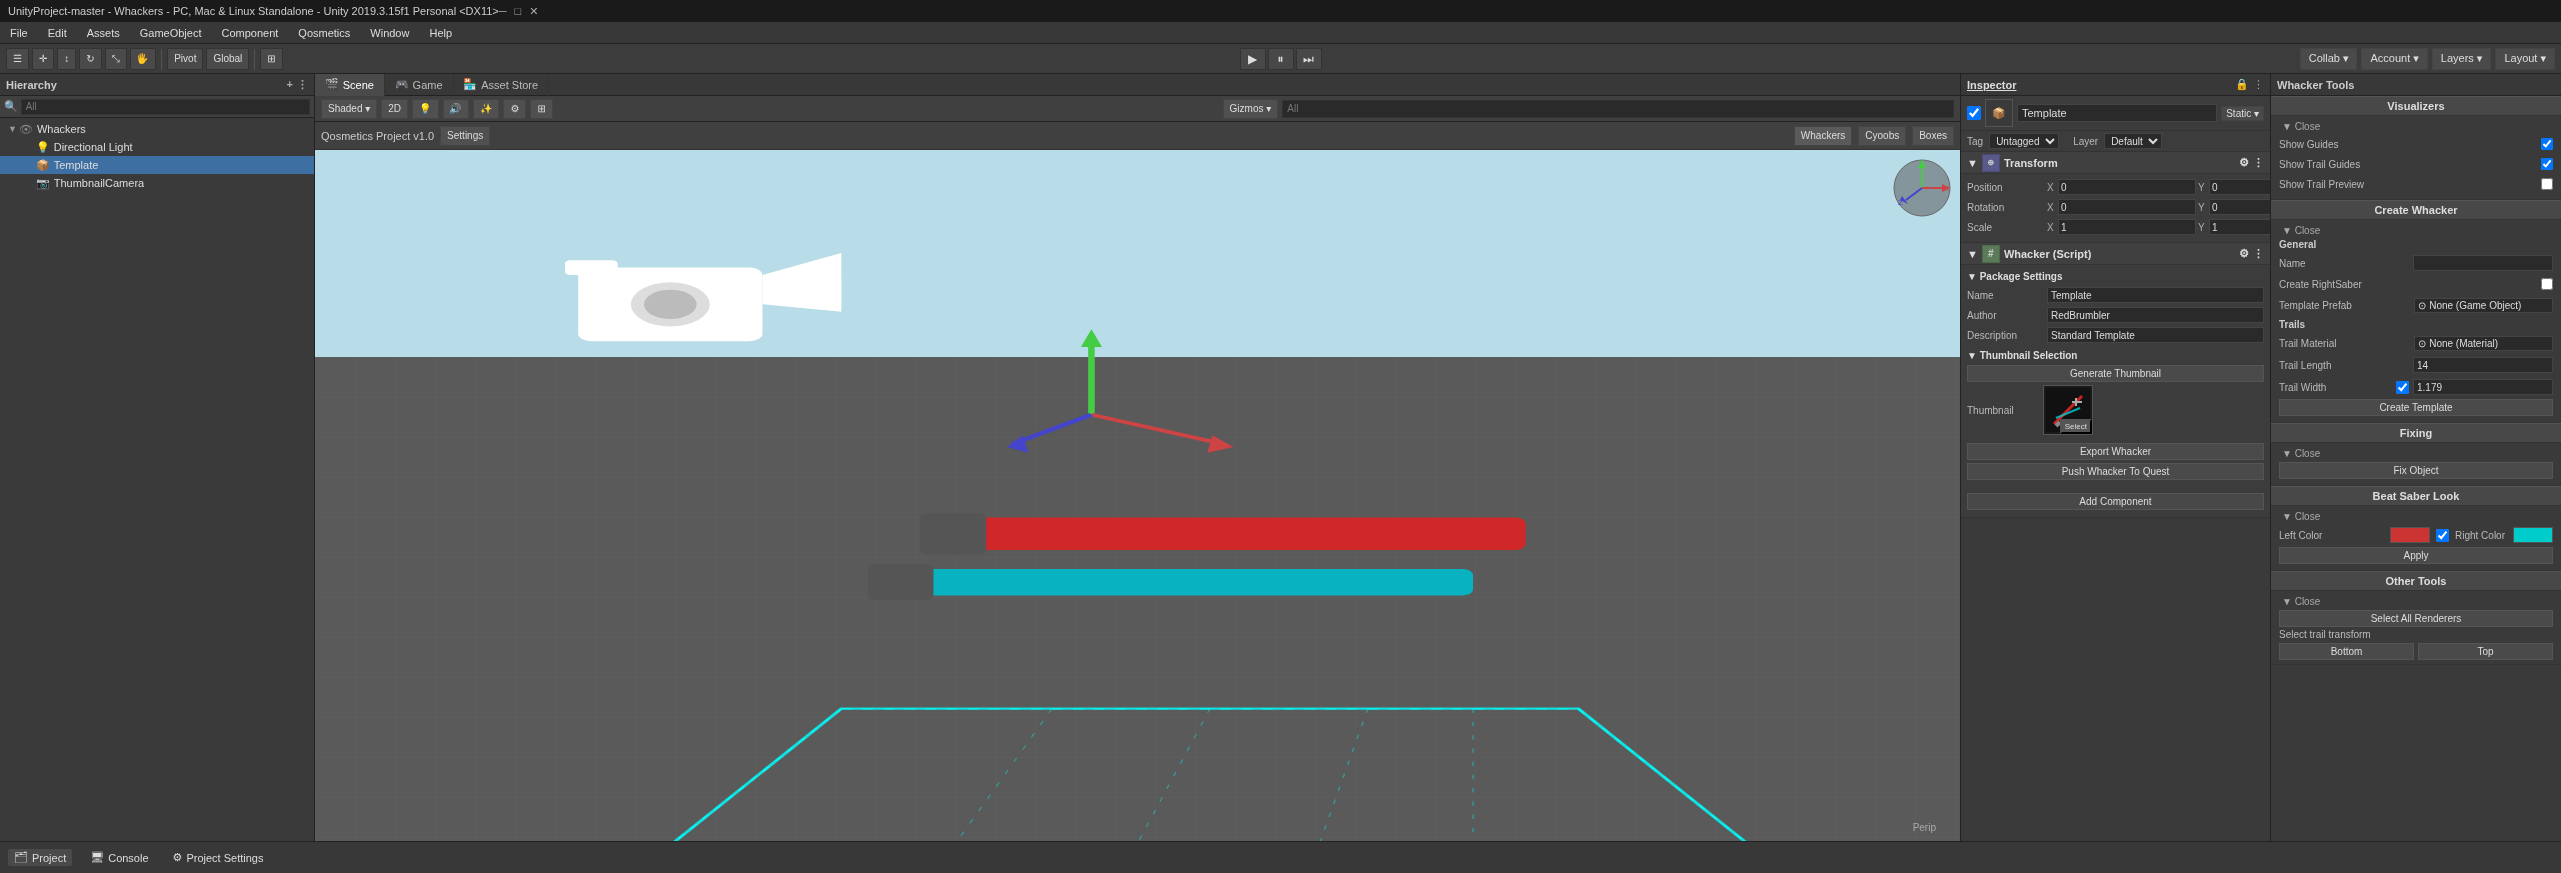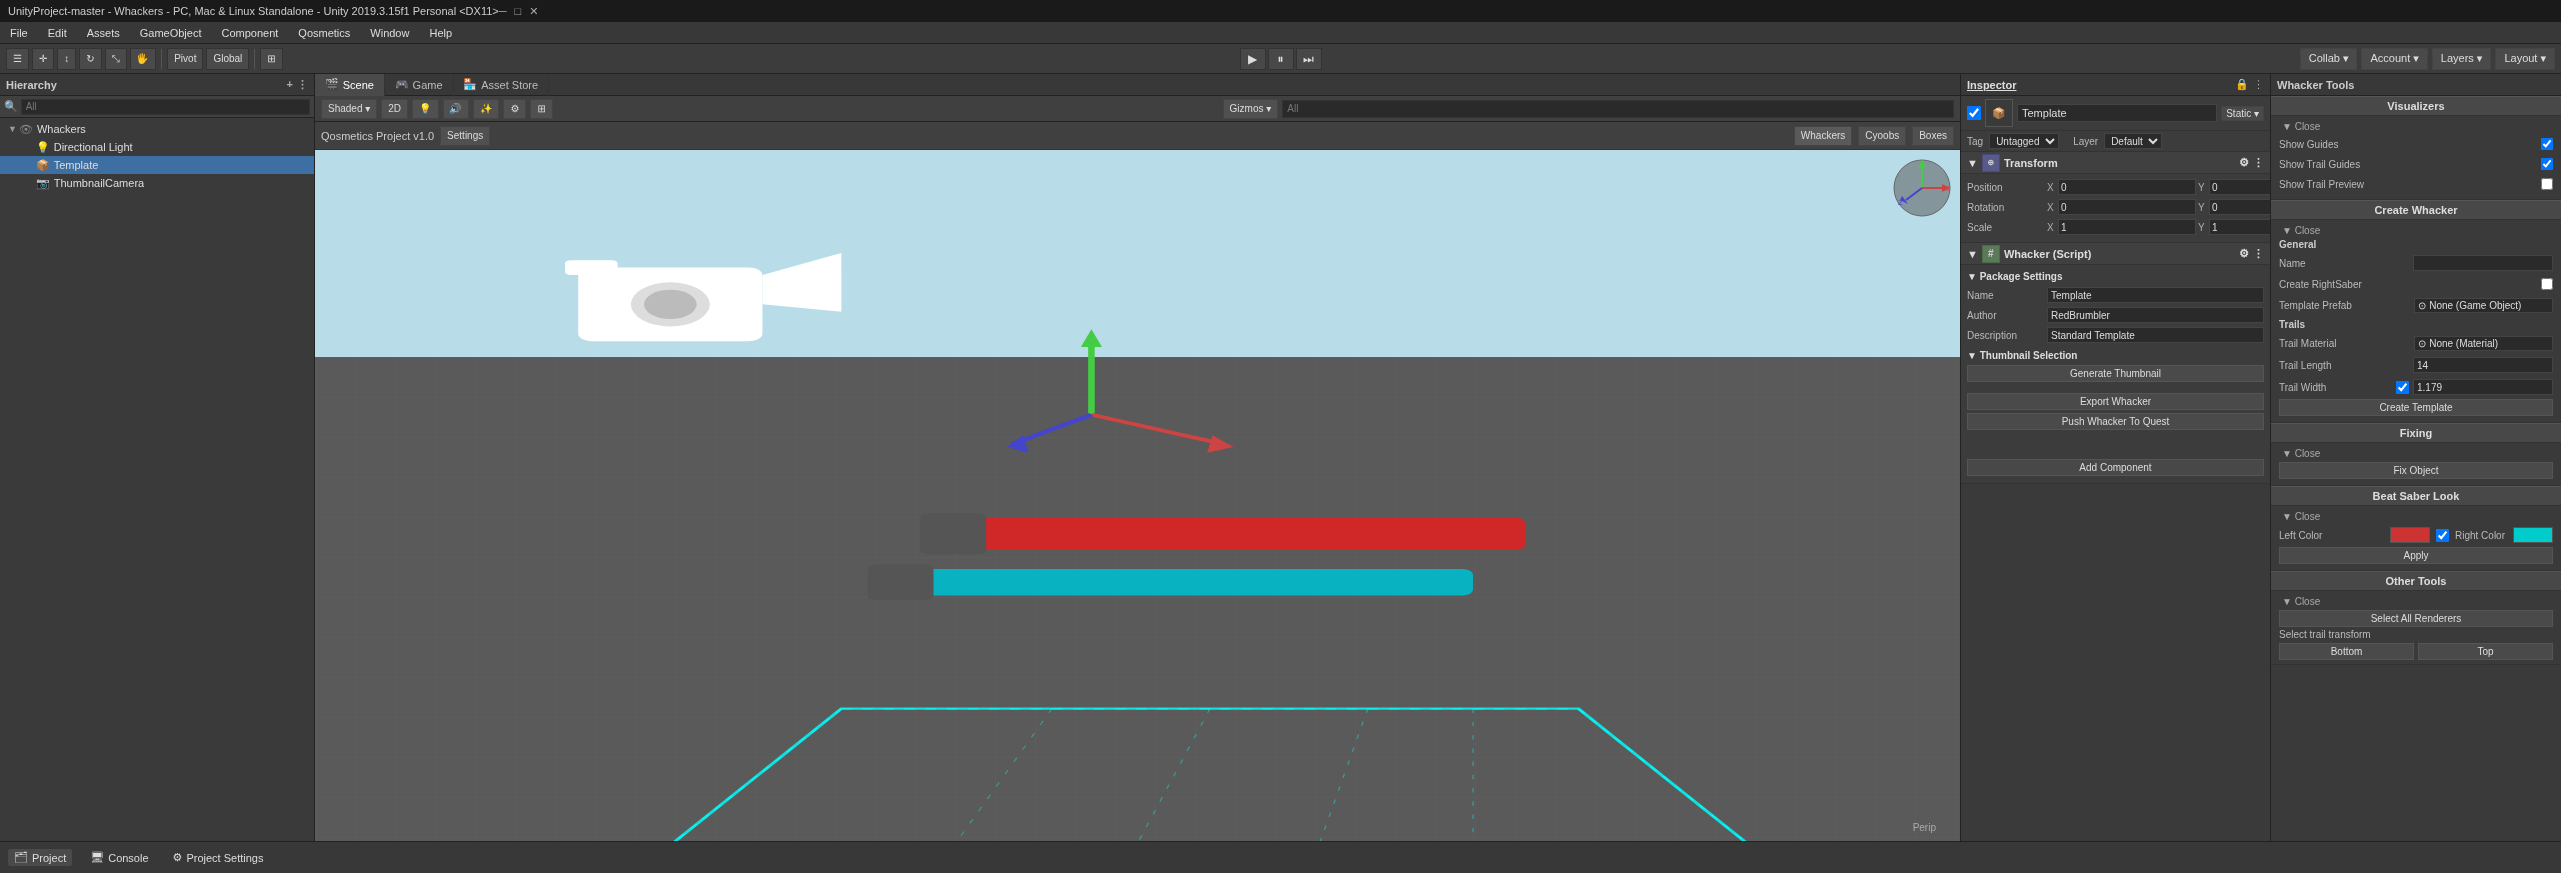--- a/index.html
+++ b/index.html
@@ -925,27 +925,43 @@
           <input class="field-val" type="text" value="RedBrumbler" style="">
         </div>
         <div class="field-row">
           <span class="field-label">Description</span>
           <input class="field-val" type="text" value="Standard Template" style="">
         </div>
 
         
         <div style="font-weight:bold;font-size:10px;color:#ddd;margin-bottom:4px;margin-top:6px;">▼ Thumbnail Selection</div>
         <button class="big-btn">Generate Thumbnail</button>
+        <div class="thumbnail-row">
+          <span style="font-size:10px;color:#bbb;width:70px;">Thumbnail</span>
+          <div class="thumbnail-box">
+
+            <svg width="44" height="44" viewBox="0 0 44 44">
+              <rect width="44" height="44" fill="#111"></rect>
+              <line x1="8" y1="36" x2="36" y2="8" stroke="#cc2222" stroke-width="3"></line>
+              <line x1="10" y1="38" x2="14" y2="34" stroke="#888" stroke-width="4"></line>
+              <line x1="26" y1="14" x2="36" y2="14" stroke="#aaa" stroke-width="2"></line>
+              <line x1="30" y1="10" x2="30" y2="18" stroke="#aaa" stroke-width="2"></line>
+
+              <line x1="34" y1="20" x2="10" y2="30" stroke="#00cccc" stroke-width="2" opacity="0.8"></line>
+            </svg>
+            <button class="thumbnail-select-btn">Select</button>
+          </div>
+        </div>
 
         
         <button class="big-btn" style="margin-top:8px;">Export Whacker</button>
         <button class="big-btn">Push Whacker To Quest</button>
 
         
-        <button class="big-btn" style="margin-top:26px;background:#484848;">Add Component</button>
+        <button class="big-btn" style="margin-top:10px;background:#484848;">Add Component</button>
       </div>
     </div>
   </div>
 
   <div class="whacker-panel">
     <div class="panel-header">
       <span>Whacker Tools</span>
     </div>
     <div class="whacker-content">
 

